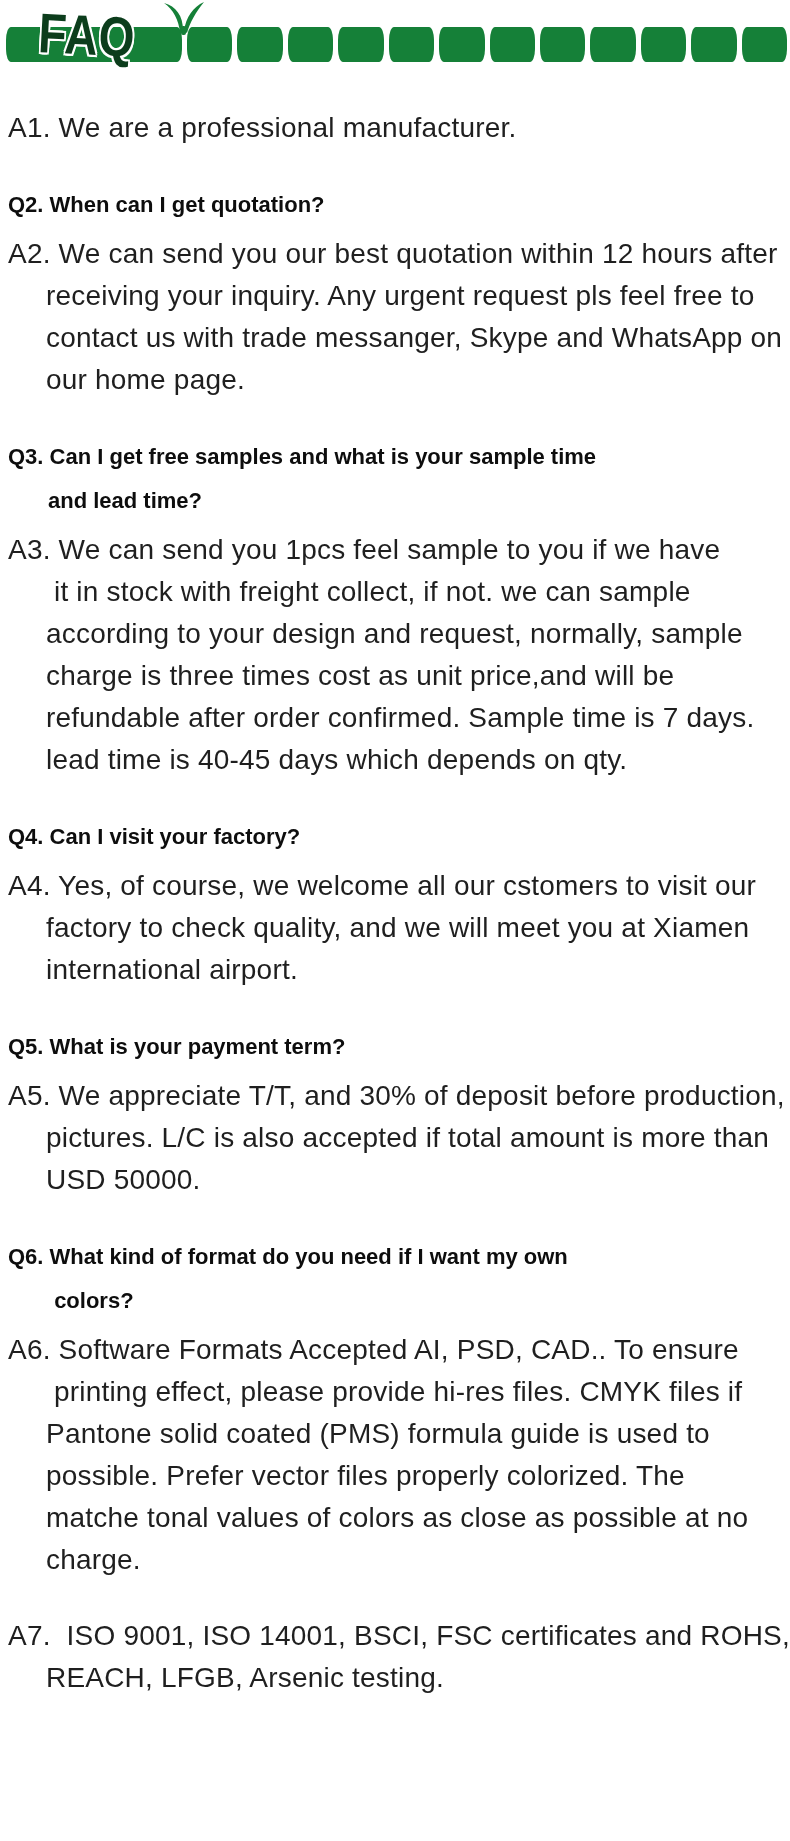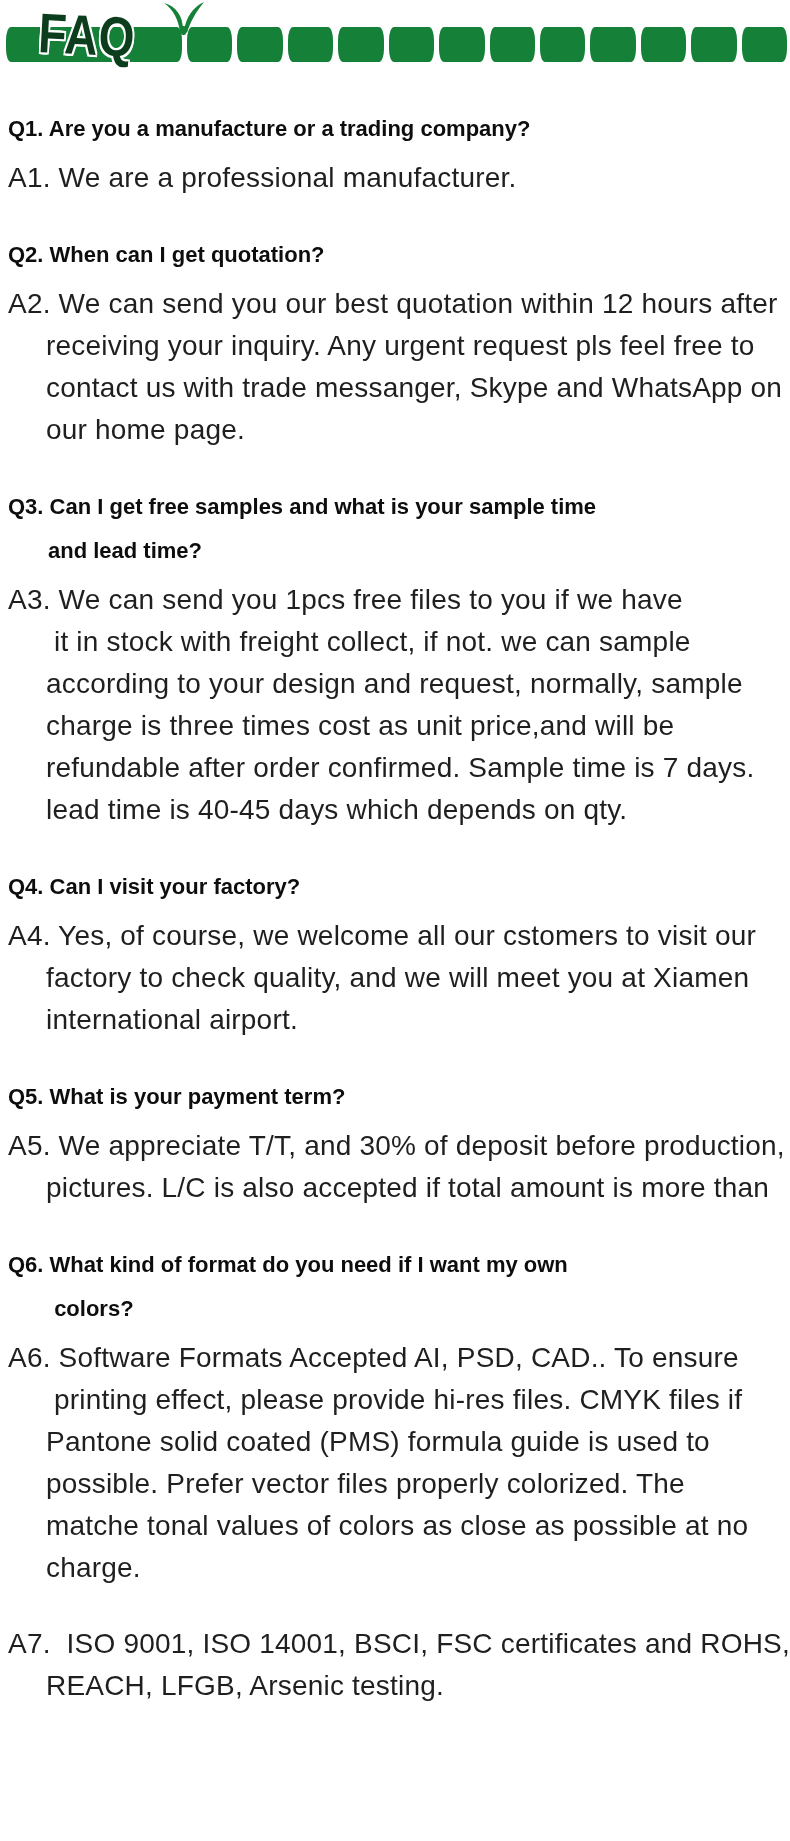--- a/index.html
+++ b/index.html
@@ -68,23 +68,20 @@
       <path d="M16 32 C15 19 9 8 0 2 C12 5 19 15 19 29 Z" fill="currentColor"></path>
       <path d="M20 30 C22 16 29 6 40 1 C32 11 26 21 23 32 Z" fill="currentColor"></path>
       <rect x="17" y="25" width="5" height="9" rx="2" fill="currentColor"></rect>
     </svg>
   </span>
   <div class="faq-title">FAQ</div>
 </header>
 
 <main>
     <section class="faq-section">
-      <h3 class="question">
-        <div class="q-line">Q1. Are you a manufacture or a trading company?</div>
-      </h3>
       <div class="answer">
         <div class="a-line">A1. We are a professional manufacturer.</div>
       </div>
     </section>
     <section class="faq-section">
       <h3 class="question">
         <div class="q-line">Q2. When can I get quotation?</div>
       </h3>
       <div class="answer">
         <div class="a-line">A2. We can send you our best quotation within 12 hours after</div>
@@ -92,21 +89,21 @@
         <div class="a-line">contact us with trade messanger, Skype and WhatsApp on</div>
         <div class="a-line">our home page.</div>
       </div>
     </section>
     <section class="faq-section">
       <h3 class="question">
         <div class="q-line">Q3. Can I get free samples and what is your sample time</div>
         <div class="q-line">and lead time?</div>
       </h3>
       <div class="answer">
-        <div class="a-line">A3. We can send you 1pcs free files to you if we have</div>
+        <div class="a-line">A3. We can send you 1pcs feel sample to you if we have</div>
         <div class="a-line"> it in stock with freight collect, if not. we can sample</div>
         <div class="a-line">according to your design and request, normally, sample</div>
         <div class="a-line">charge is three times cost as unit price,and will be</div>
         <div class="a-line">refundable after order confirmed. Sample time is 7 days.</div>
         <div class="a-line">lead time is 40-45 days which depends on qty.</div>
       </div>
     </section>
     <section class="faq-section">
       <h3 class="question">
         <div class="q-line">Q4. Can I visit your factory?</div>
@@ -117,20 +114,21 @@
         <div class="a-line">international airport.</div>
       </div>
     </section>
     <section class="faq-section">
       <h3 class="question">
         <div class="q-line">Q5. What is your payment term?</div>
       </h3>
       <div class="answer">
         <div class="a-line">A5. We appreciate T/T, and 30% of deposit before production,</div>
         <div class="a-line">pictures. L/C is also accepted if total amount is more than</div>
+        <div class="a-line">USD 50000.</div>
       </div>
     </section>
     <section class="faq-section">
       <h3 class="question">
         <div class="q-line">Q6. What kind of format do you need if I want my own</div>
         <div class="q-line"> colors?</div>
       </h3>
       <div class="answer">
         <div class="a-line">A6. Software Formats Accepted AI, PSD, CAD.. To ensure</div>
         <div class="a-line"> printing effect, please provide hi-res files. CMYK files if</div>

